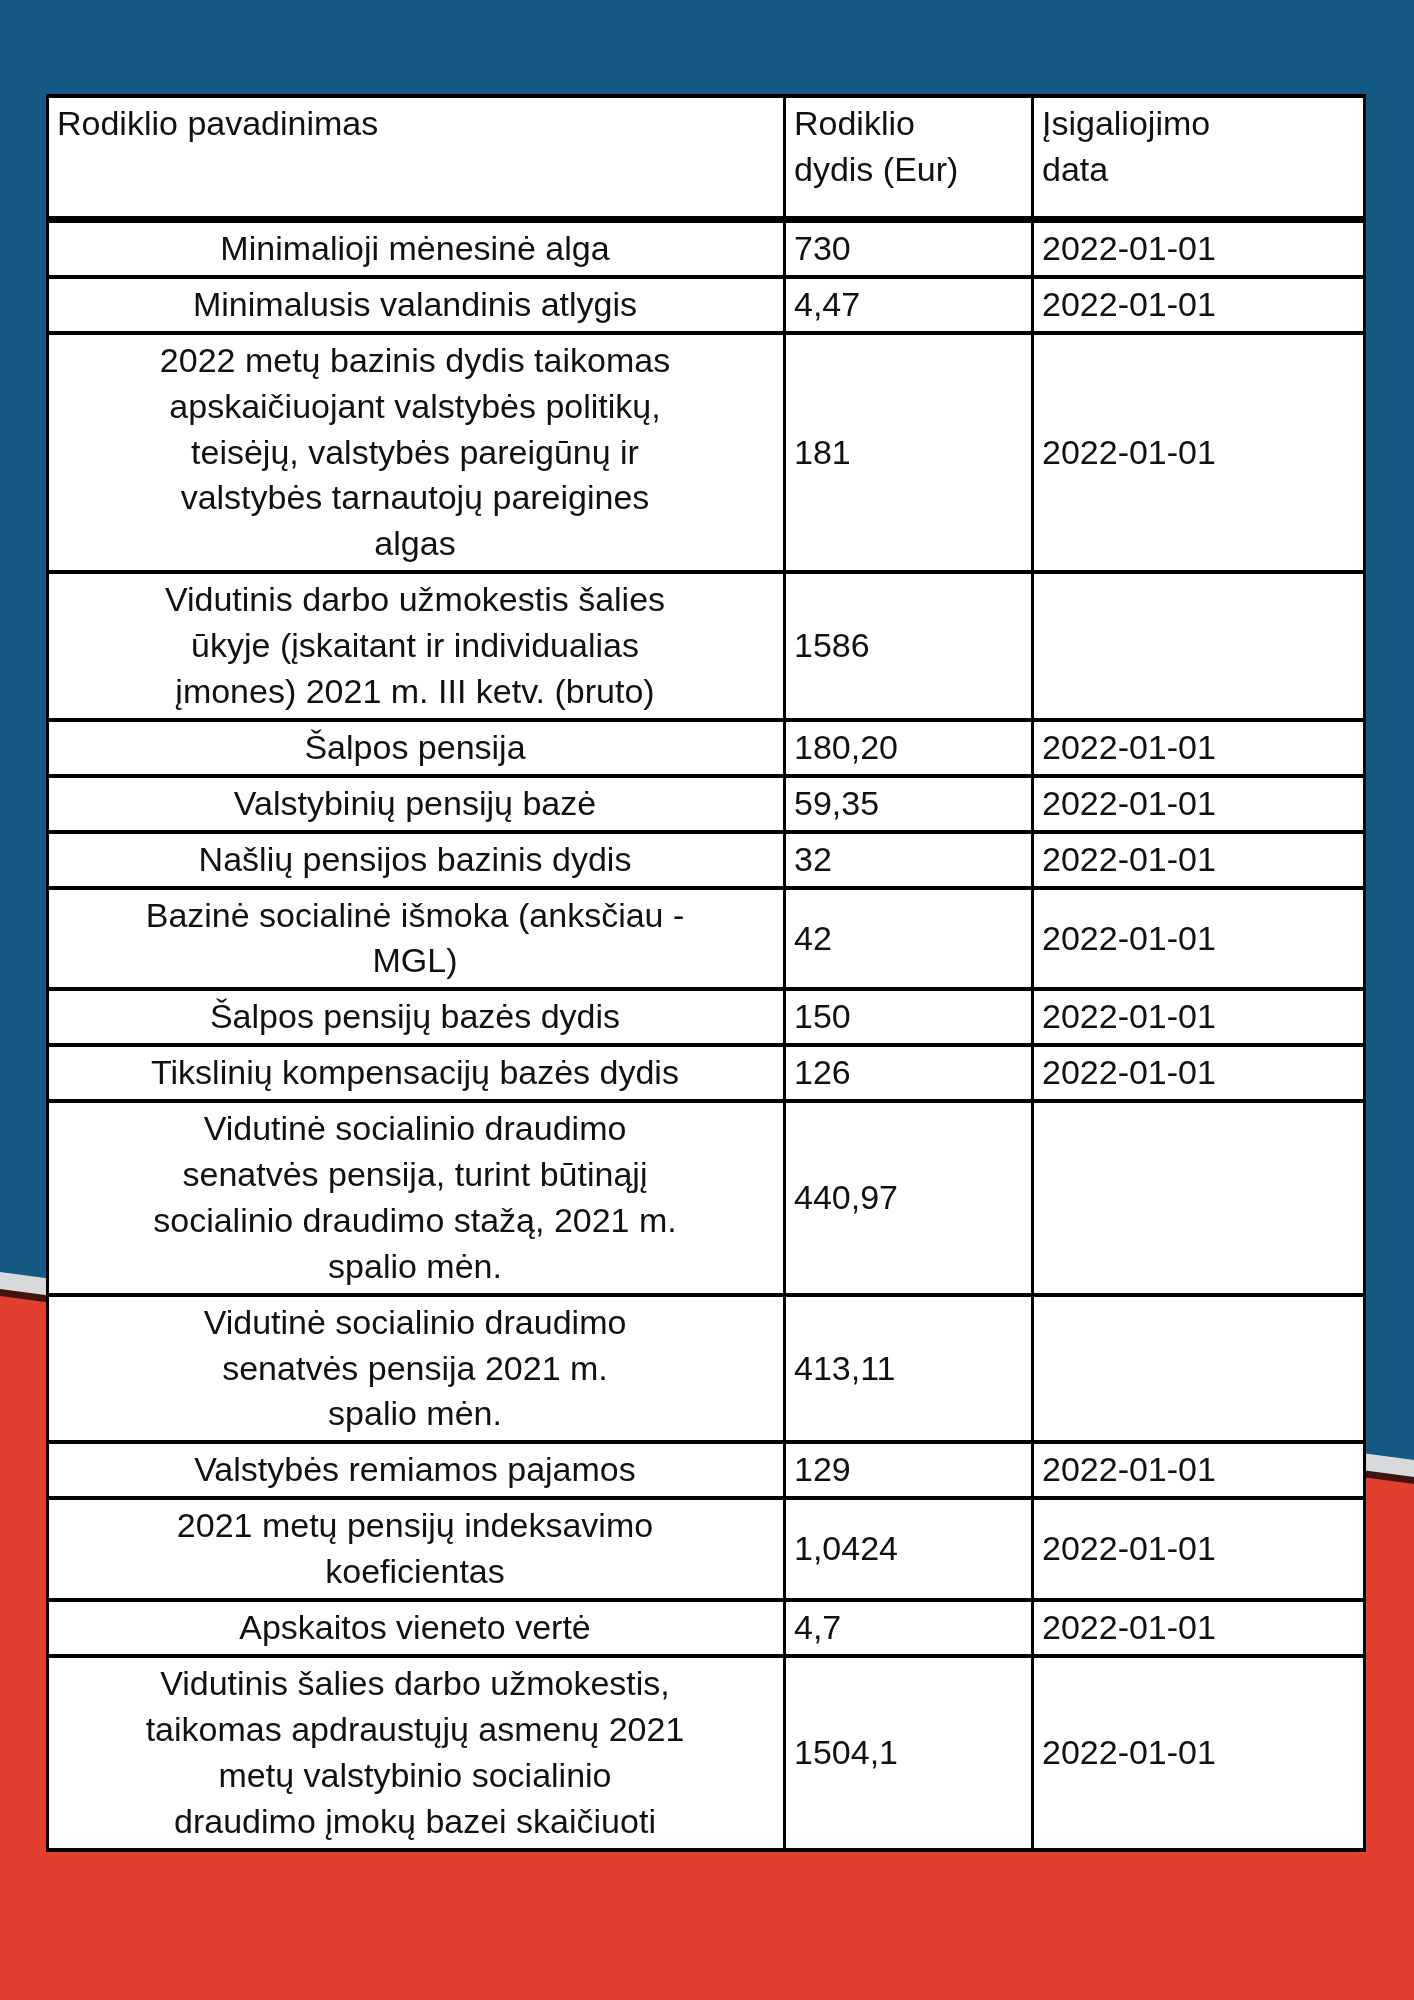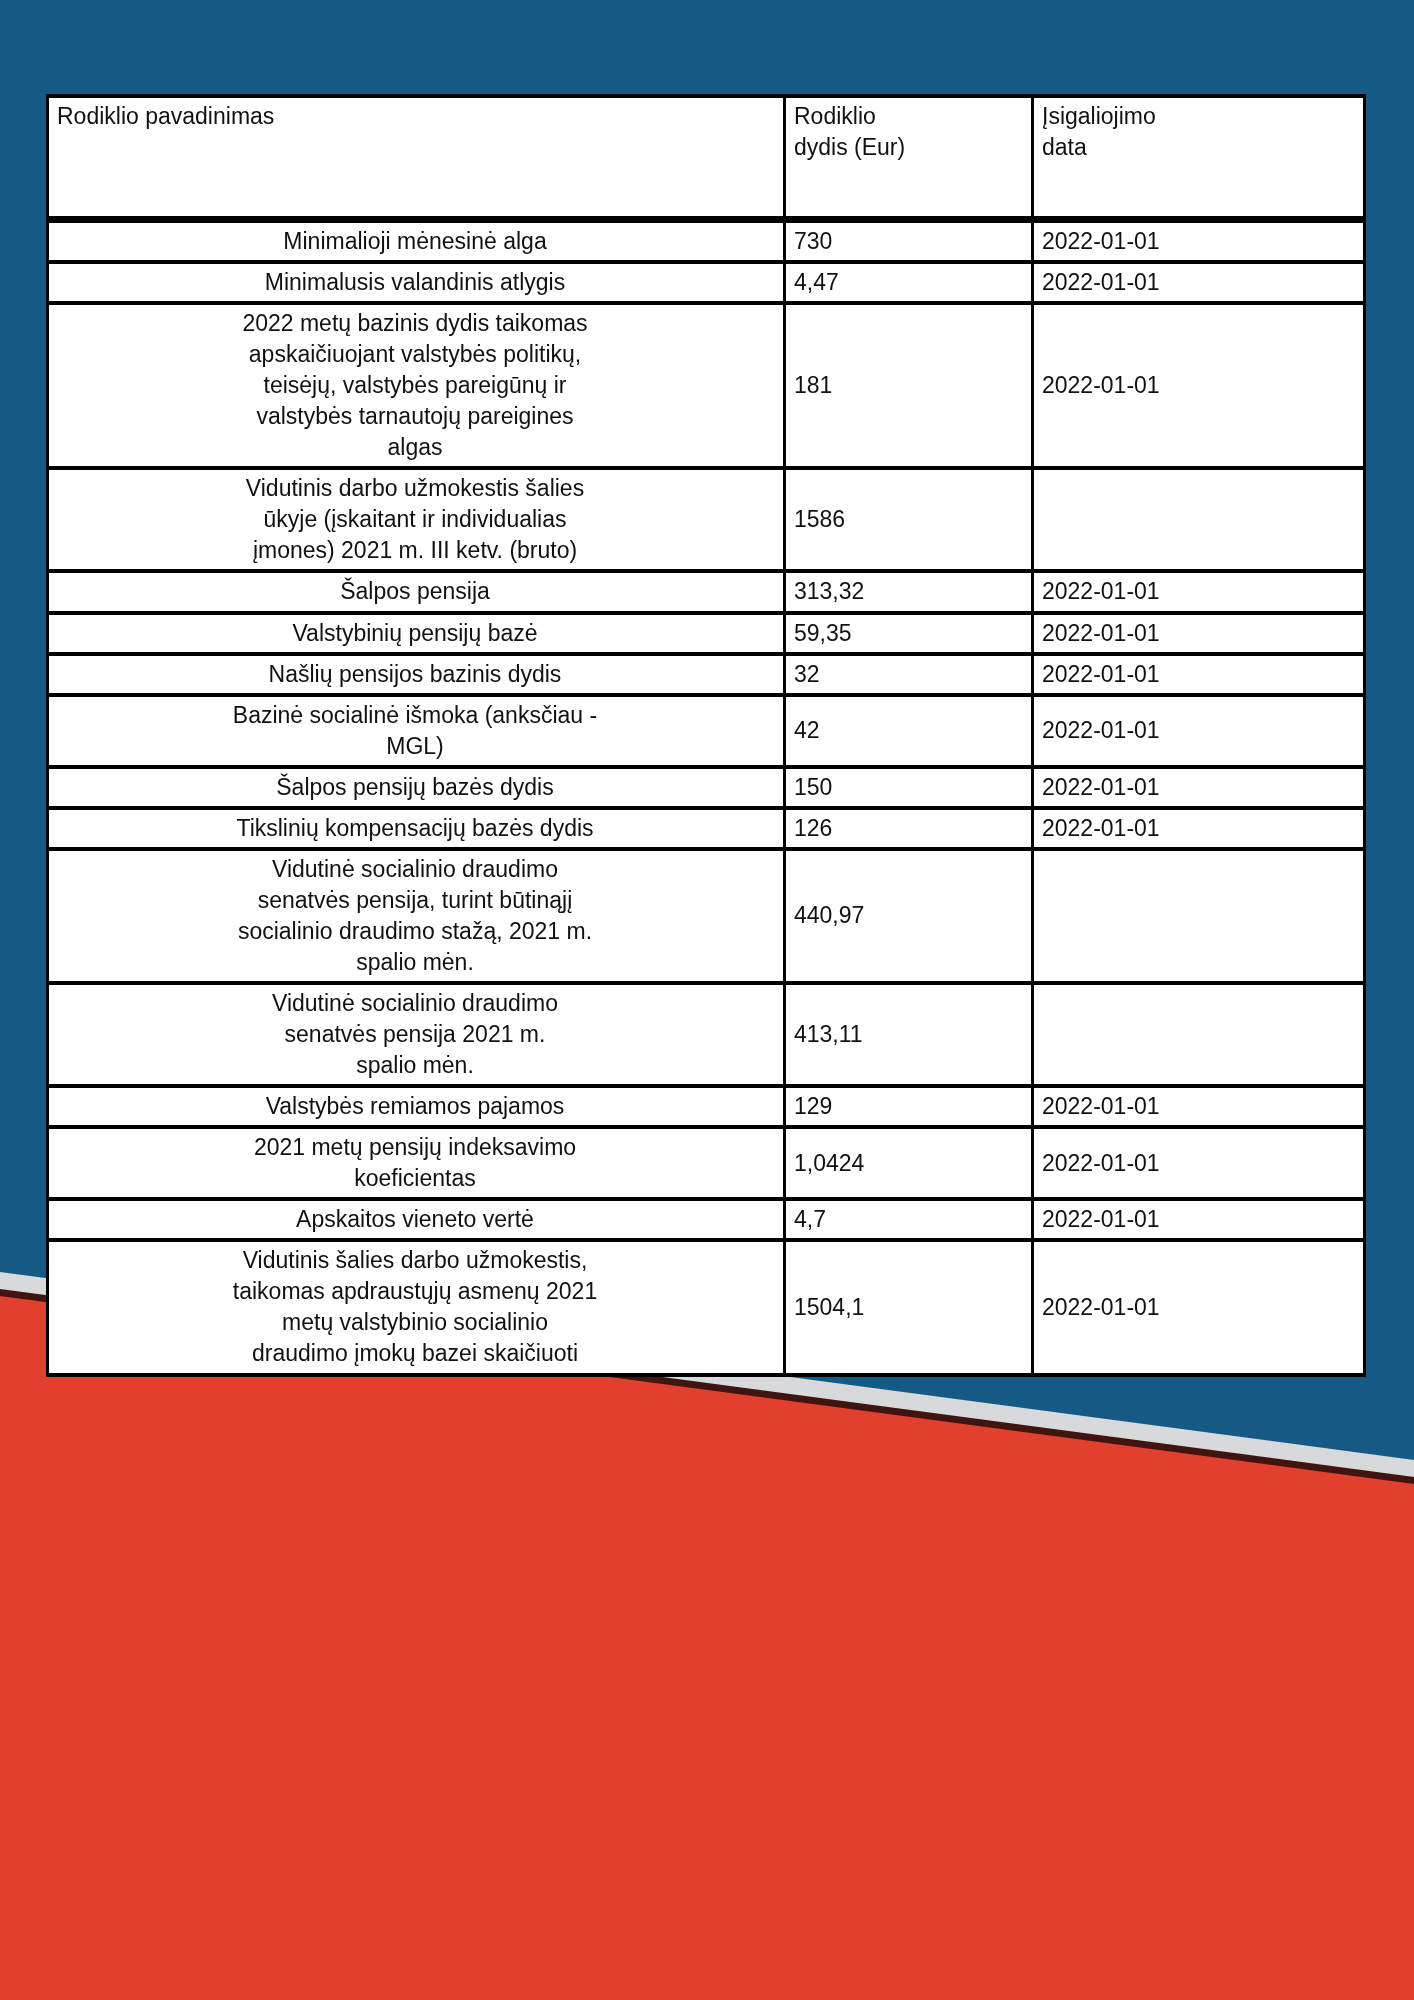--- a/index.html
+++ b/index.html
@@ -25,21 +25,21 @@
     clip-path: polygon(0 1272px, 1414px 1460px, 1414px 1477px, 0 1289px);
   }
   table.indicators {
     position: absolute;
     left: 46px;
     top: 94px;
     width: 1317px;
     border-collapse: collapse;
     table-layout: fixed;
     background: #ffffff; 
-    font-size: 23px;
+    font-size: 34px;
     line-height: 1.35;
     color: #111111; 
   }
   table.indicators th,
   table.indicators td {
     border: 3px solid #000000; 
     border-top-width: 4px;
     border-bottom-width: 4px;
     padding: 3px 10px 3px 8px;
     overflow: hidden;
@@ -108,21 +108,21 @@
       </tr>
       <tr>
         <td class="cell-name">Vidutinis darbo užmokestis šalies
 ūkyje (įskaitant ir individualias
 įmones) 2021 m. III ketv. (bruto)</td>
         <td class="cell-value">1586</td>
         <td class="cell-date"></td>
       </tr>
       <tr>
         <td class="cell-name">Šalpos pensija</td>
-        <td class="cell-value">313,32</td>
+        <td class="cell-value">180,20</td>
         <td class="cell-date">2022-01-01</td>
       </tr>
       <tr>
         <td class="cell-name">Valstybinių pensijų bazė</td>
         <td class="cell-value">59,35</td>
         <td class="cell-date">2022-01-01</td>
       </tr>
       <tr>
         <td class="cell-name">Našlių pensijos bazinis dydis</td>
         <td class="cell-value">32</td>

